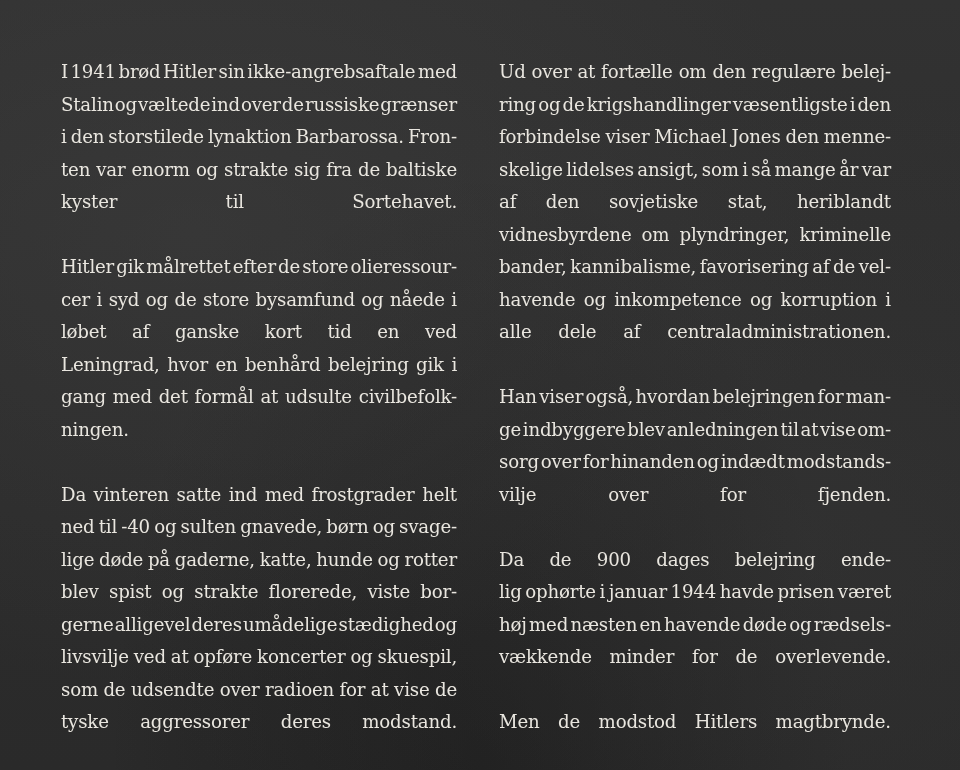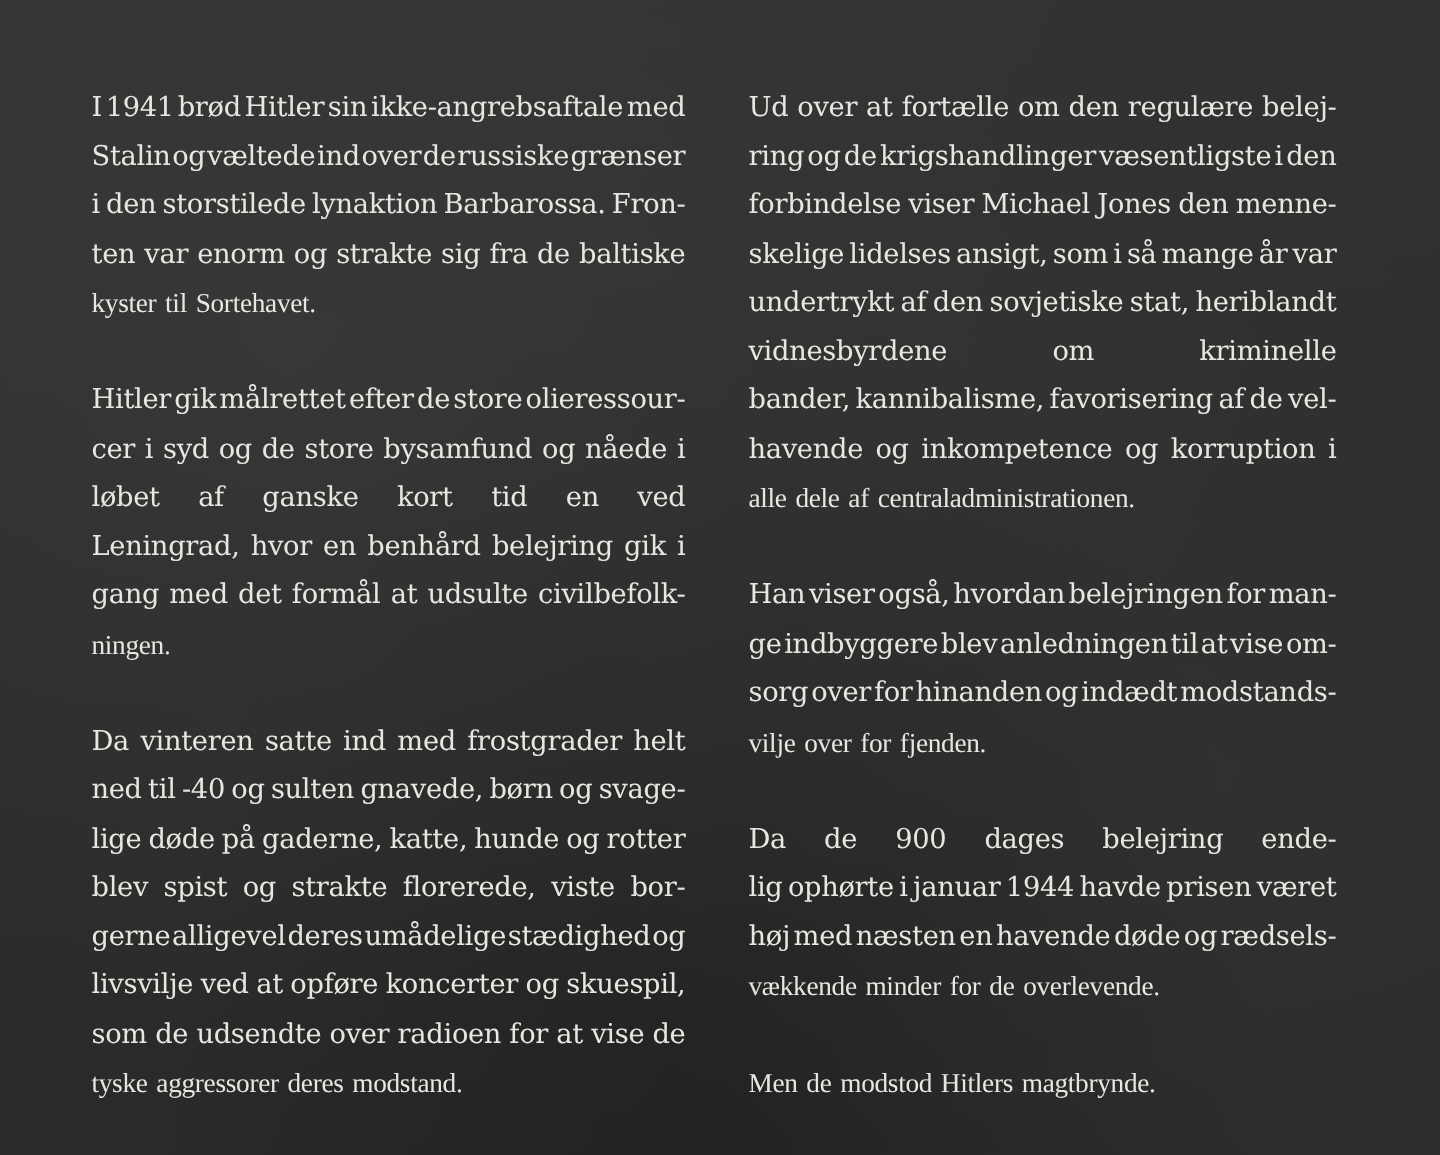--- a/index.html
+++ b/index.html
@@ -41,23 +41,22 @@
       white-space: normal;
     }
     
     .jline {
       display: flex;
       justify-content: space-between;
       white-space: pre;
       height: 32.5px;
     }
     .jline.last {
-      justify-content: flex-start;
+      justify-content: space-between;
       gap: 0.32em;
-      font-family: Liberation Serif, serif;
     }
     .jline span { display: inline-block; }
   </style>
 </head>
 <body>
 
 <div class="page">
   <div class="col left" id="col-left">
       <div class="para">
         <div class="jline"><span>I</span><span>1941</span><span>brød</span><span>Hitler</span><span>sin</span><span>ikke-angrebsaftale</span><span>med</span></div>
@@ -84,22 +83,22 @@
         <div class="jline"><span>som</span><span>de</span><span>udsendte</span><span>over</span><span>radioen</span><span>for</span><span>at</span><span>vise</span><span>de</span></div>
         <div class="jline last"><span>tyske</span><span>aggressorer</span><span>deres</span><span>modstand.</span></div>
       </div>
     </div>
   <div class="col right" id="col-right">
       <div class="para">
         <div class="jline"><span>Ud</span><span>over</span><span>at</span><span>fortælle</span><span>om</span><span>den</span><span>regulære</span><span>belej-</span></div>
         <div class="jline"><span>ring</span><span>og</span><span>de</span><span>krigshandlinger</span><span>væsentligste</span><span>i</span><span>den</span></div>
         <div class="jline"><span>forbindelse</span><span>viser</span><span>Michael</span><span>Jones</span><span>den</span><span>menne-</span></div>
         <div class="jline"><span>skelige</span><span>lidelses</span><span>ansigt,</span><span>som</span><span>i</span><span>så</span><span>mange</span><span>år</span><span>var</span></div>
-        <div class="jline"><span>undertrykt</span><span>af</span><span>den</span><span>sovjetiske</span><span>stat,</span><span>heriblandt</span></div>
-        <div class="jline"><span>vidnesbyrdene</span><span>om</span><span>kriminelle</span></div>
+        <div class="jline"><span>af</span><span>den</span><span>sovjetiske</span><span>stat,</span><span>heriblandt</span></div>
+        <div class="jline"><span>vidnesbyrdene</span><span>om</span><span>plyndringer,</span><span>kriminelle</span></div>
         <div class="jline"><span>bander,</span><span>kannibalisme,</span><span>favorisering</span><span>af</span><span>de</span><span>vel-</span></div>
         <div class="jline"><span>havende</span><span>og</span><span>inkompetence</span><span>og</span><span>korruption</span><span>i</span></div>
         <div class="jline last"><span>alle</span><span>dele</span><span>af</span><span>centraladministrationen.</span></div>
       </div>
       <div class="para">
         <div class="jline"><span>Han</span><span>viser</span><span>også,</span><span>hvordan</span><span>belejringen</span><span>for</span><span>man-</span></div>
         <div class="jline"><span>ge</span><span>indbyggere</span><span>blev</span><span>anledningen</span><span>til</span><span>at</span><span>vise</span><span>om-</span></div>
         <div class="jline"><span>sorg</span><span>over</span><span>for</span><span>hinanden</span><span>og</span><span>indædt</span><span>modstands-</span></div>
         <div class="jline last"><span>vilje</span><span>over</span><span>for</span><span>fjenden.</span></div>
       </div>

